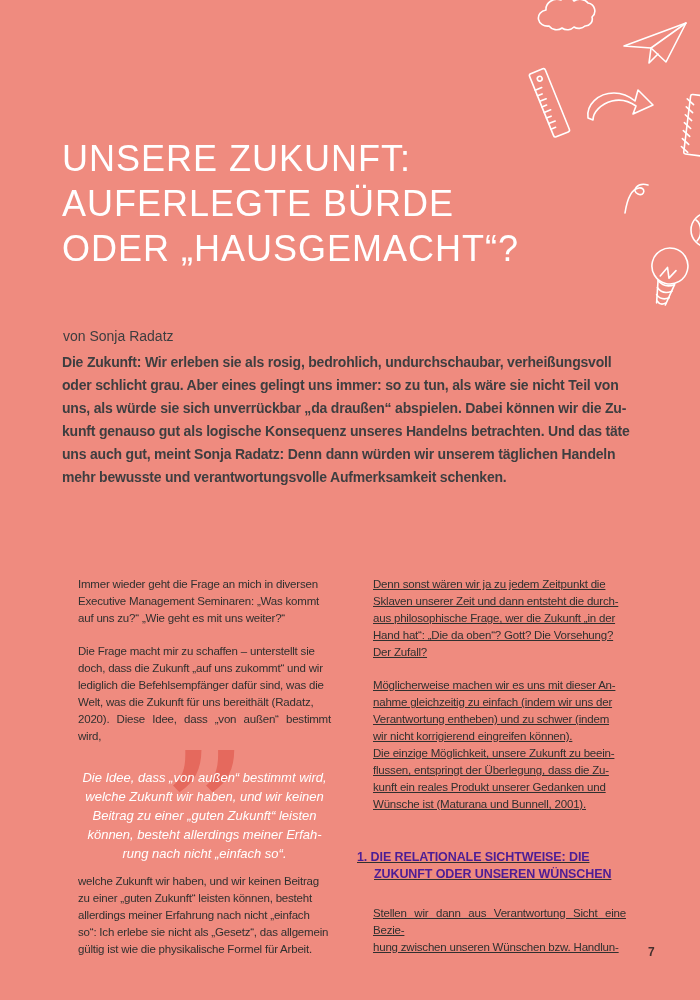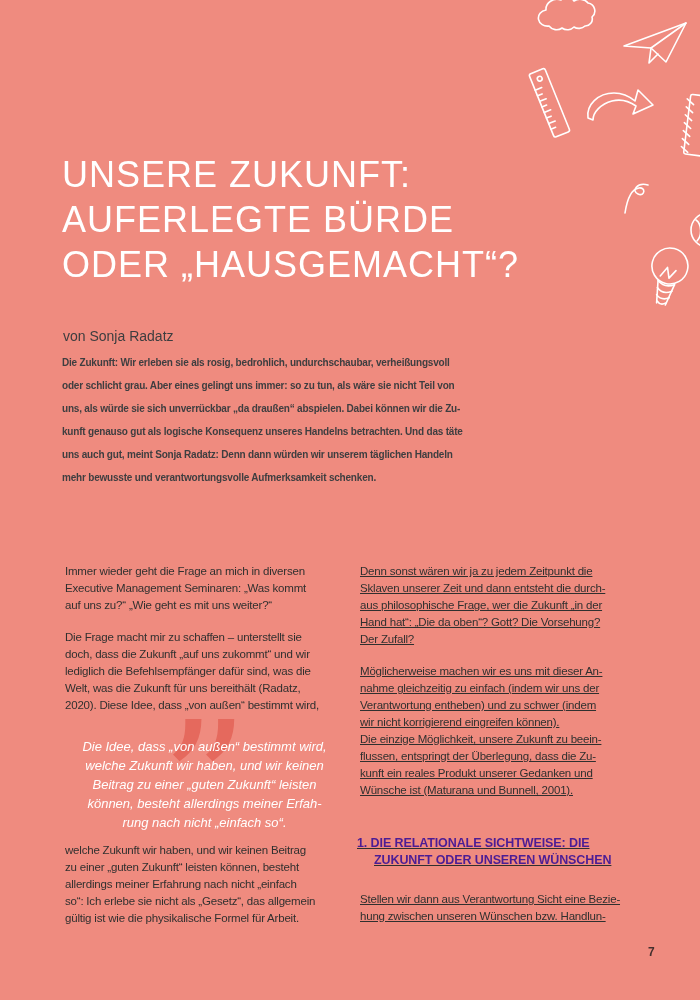--- a/index.html
+++ b/index.html
@@ -10,42 +10,42 @@
     overflow:hidden;
     font-family:"Liberation Sans","DejaVu Sans",sans-serif;
     color:#333;
   }
   .doodle{position:absolute;pointer-events:none;}
   .doodle svg{display:block;}
   .doodle path,.doodle rect,.doodle circle,.doodle line{
     fill:none;stroke:#ffffff;stroke-width:1.6;stroke-linecap:round;stroke-linejoin:round;
   }
   .title{
-    position:absolute;left:62px;top:152px;width:520px;
+    position:absolute;left:62px;top:136px;width:520px;
     font-size:36px;line-height:45px;font-weight:300;
     letter-spacing:1px;color:#ffffff;
     white-space:pre-line;
   }
   .byline{
     position:absolute;left:63px;top:296px;
     font-size:14px;color:#3d3d3f;margin-top:32px;
   }
   .lead{
     position:absolute;left:62px;top:351px;width:585px;
-    font-size:10px;line-height:23px;letter-spacing:-0.2px;
+    font-size:14px;line-height:23px;letter-spacing:-0.2px;
     color:#3e3e40;white-space:pre-line;font-weight:bold;
   }
   .col{
     position:absolute;top:560px;width:285px;
     font-size:11.5px;line-height:17px;letter-spacing:-0.2px;
     color:#30302f;
   }
   .col-left{left:62px;}
   .col-right{left:357px;text-decoration:underline;}
-  .p{white-space:pre-line;text-align:justify;margin:3px;}
+  .p{white-space:pre-line;text-align:justify;margin:16px;}
   .gap15{margin-top:15px;}
   .gap10{margin-top:10px;}
   .gap36{margin-top:36px;}
   .gap22{margin-top:22px;}
   .pull-quote{
     position:relative;margin-top:23px;
     text-align:center;color:#ffffff;
     font-style:italic;font-size:13px;line-height:19px;letter-spacing:0;
   }
   .pull-quote .quote-text{position:relative;z-index:1;white-space:pre-line;}

